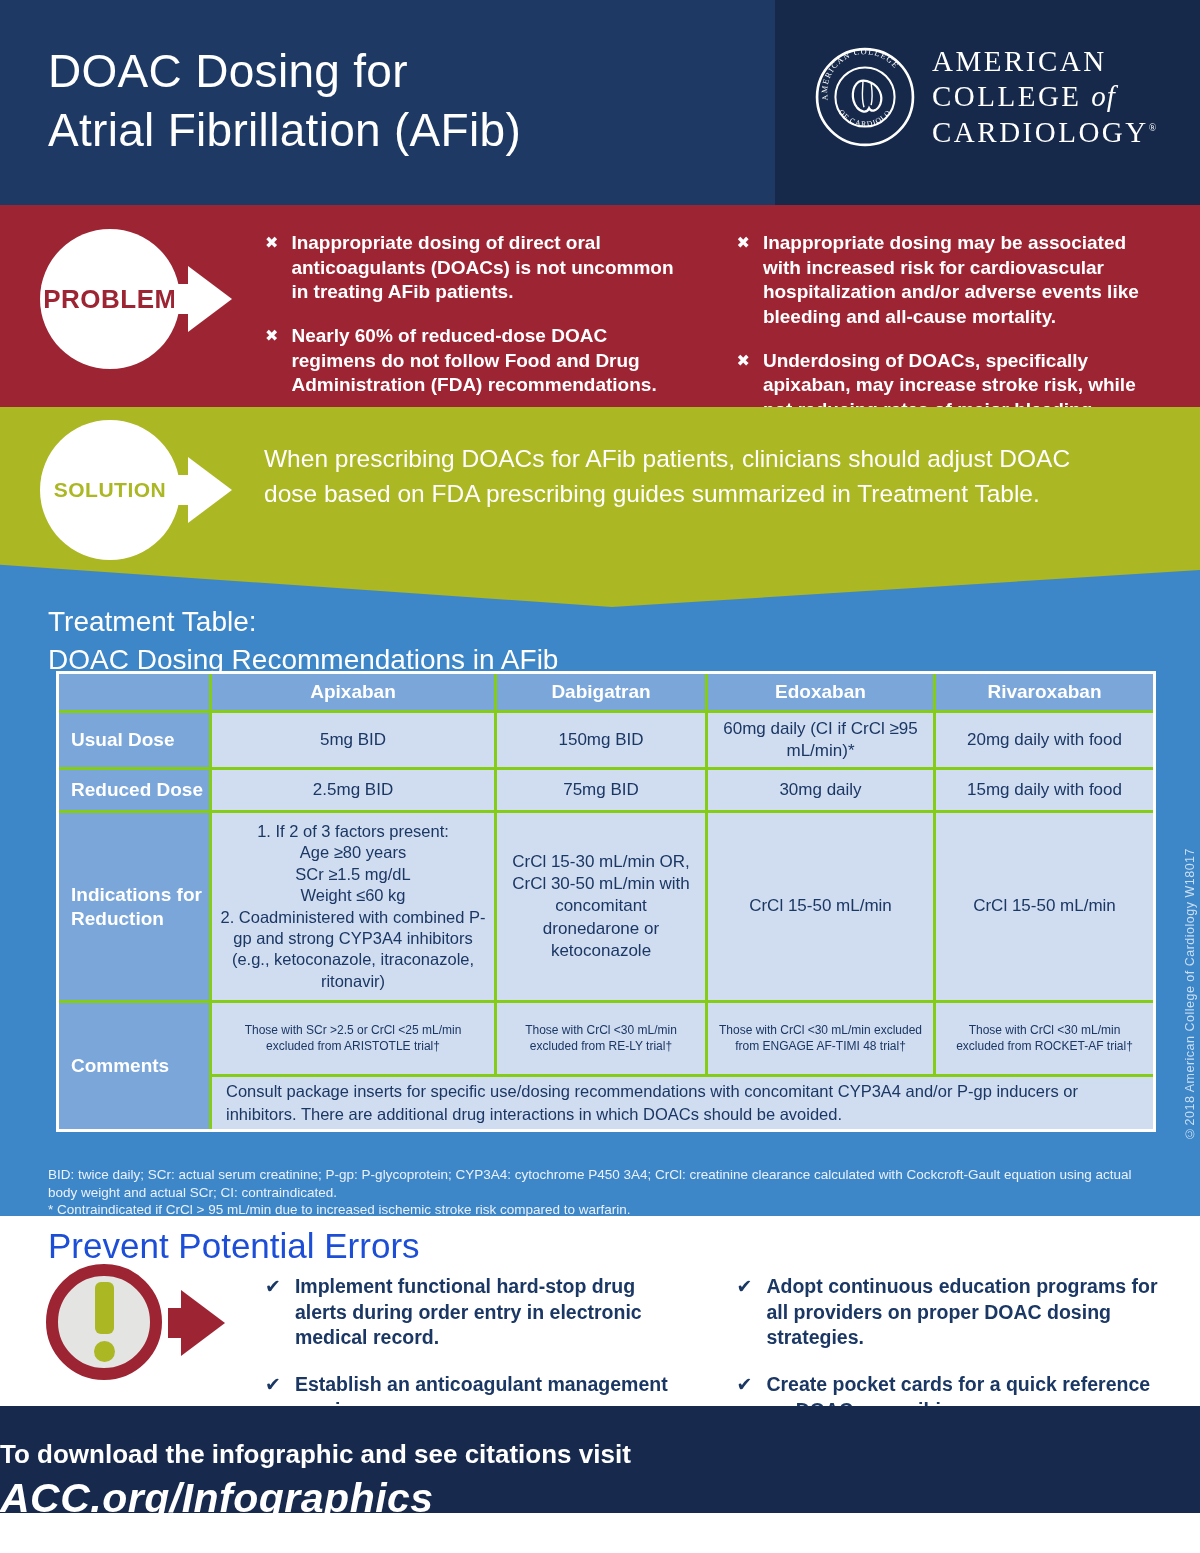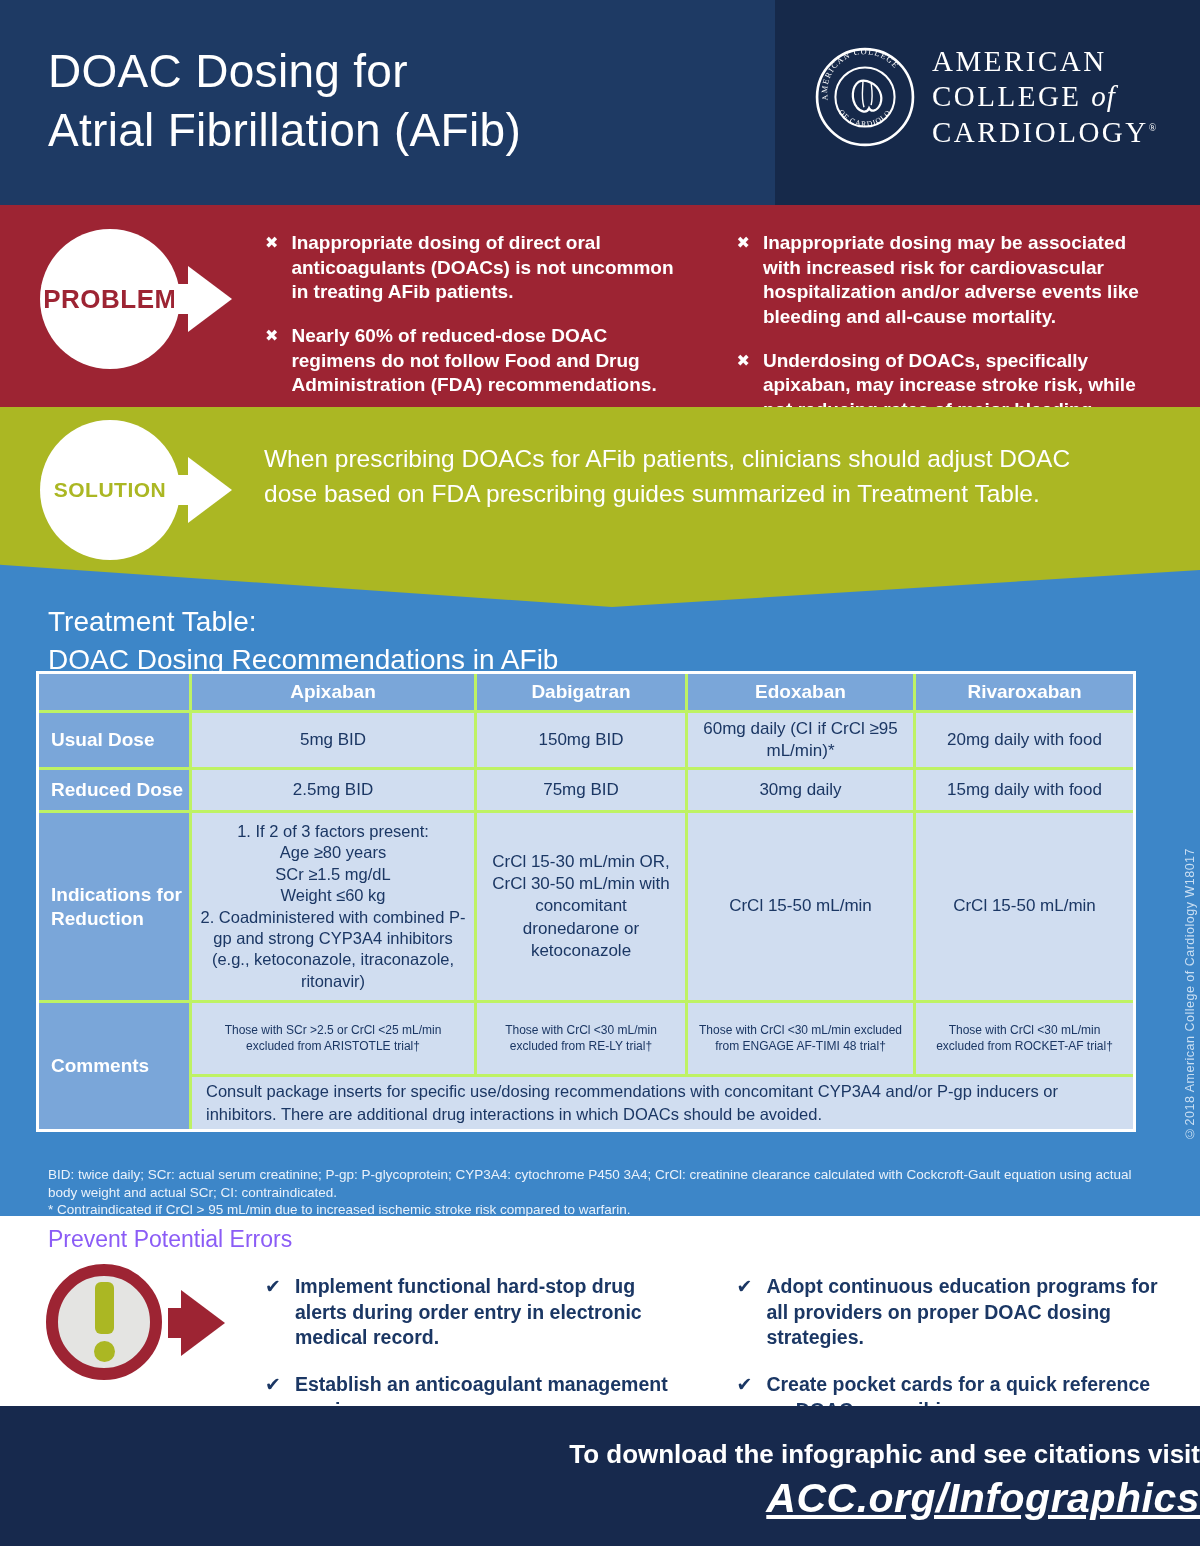--- a/index.html
+++ b/index.html
@@ -48,59 +48,59 @@
   .solution .arrow-tri{left:188px;top:50px;}
   .sol-text{position:absolute;left:264px;top:34px;width:845px;
     font-size:24.5px;font-weight:400;line-height:1.43;}
 
   
   .tablesec{height:653px;background:#3d86c8;}
   .chevron{position:absolute;top:0;left:0;width:100%;height:44px;background:#abb723;
     clip-path:polygon(0 0,100% 0,100% 16%,51% 100%,0 4%);}
   .t-heading{position:absolute;left:48px;top:40px;color:#fff;font-size:28px;line-height:1.35;font-weight:500;}
   .grid{
-    position:absolute;left:36px;top:108px;
+    position:absolute;left:56px;top:108px;
     display:grid;grid-template-columns:150px 282px 208px 225px 217px;
     grid-template-rows:36px 54px 40px 187px 71px 52px;
-    gap:3px;background:#bef264;border:3px solid #fff;
+    gap:3px;background:#84cc16;border:3px solid #fff;
   }
   .hcell,.lcell{background:#7aa6d9;color:#fff;font-weight:700;font-size:19px;display:flex;align-items:center;}
   .hcell{justify-content:center;}
   .lcell{padding-left:12px;line-height:1.25;}
   .dcell{background:#d0ddf0;color:#1b3764;font-size:17px;display:flex;align-items:center;
     justify-content:center;text-align:center;line-height:1.3;padding:4px 8px;box-sizing:border-box;}
   .dcell.small{font-size:12px;}
   .ind-cell{flex-direction:column;font-size:16.5px;line-height:1.3;}
   .ind-p2{}
   .comments-label{grid-row:5/7;}
   .note-cell{grid-column:2/6;background:#d0ddf0;color:#1b3764;font-size:16.5px;line-height:1.4;
     display:flex;align-items:center;padding:4px 14px;box-sizing:border-box;}
   .footnotes{position:absolute;left:48px;top:577px;width:1095px;color:#eaf2fb;
     font-size:13.5px;line-height:1.3;margin-top:26px;}
   .copyright{position:absolute;right:3px;top:285px;writing-mode:vertical-rl;transform:rotate(180deg);
     color:#c9def2;font-size:12.5px;letter-spacing:.5px;}
 
   
   .prevent{height:190px;background:#fff;}
-  .v-heading{position:absolute;left:48px;top:10px;font-size:23px;color:#8b5cf6;font-weight:500;}
+  .v-heading{position:absolute;left:48px;top:10px;font-size:35px;color:#1d4ed8;font-weight:500;}
   .ring{position:absolute;left:46px;top:48px;width:92px;height:92px;border:12px solid #9d2433;
     border-radius:50%;background:#e4e4e2;display:flex;align-items:center;justify-content:center;}
   .exclaim{display:flex;flex-direction:column;align-items:center;gap:7px;}
   .exclaim .bar{width:19px;height:52px;background:#abb723;border-radius:6px;}
   .exclaim .dot{width:21px;height:21px;background:#abb723;border-radius:50%;}
   .prevent .arrow-stem{left:168px;top:92px;background:#9d2433;width:15px;}
   .prevent .arrow-tri{left:181px;top:74px;border-left-color:#9d2433;}
   .v-cols{position:absolute;left:265px;top:58px;right:36px;display:flex;gap:44px;}
   .v-col{flex:1;}
   .check{display:flex;gap:14px;margin-bottom:21px;}
   .check .cicon{font-size:19px;line-height:1.35;color:#1b3764;flex:none;}
   .check .ctext{font-size:19.5px;font-weight:700;line-height:1.32;color:#1b3764;}
 
   
-  .footer{height:140px;background:#17294d;color:#fff;text-align:right;}
+  .footer{height:107px;background:#17294d;color:#fff;text-align:left;}
   .f-line1{padding-top:33px;font-size:26px;font-weight:700;}
   .f-line2{margin-top:5px;font-size:41px;font-weight:700;font-style:italic;letter-spacing:.5px;text-decoration:underline;}
 </style>
 </head>
 <body>
 
 <section class="header">
   <div class="header-dark"></div>
   <div class="header-title">
     <div>DOAC Dosing for</div>

